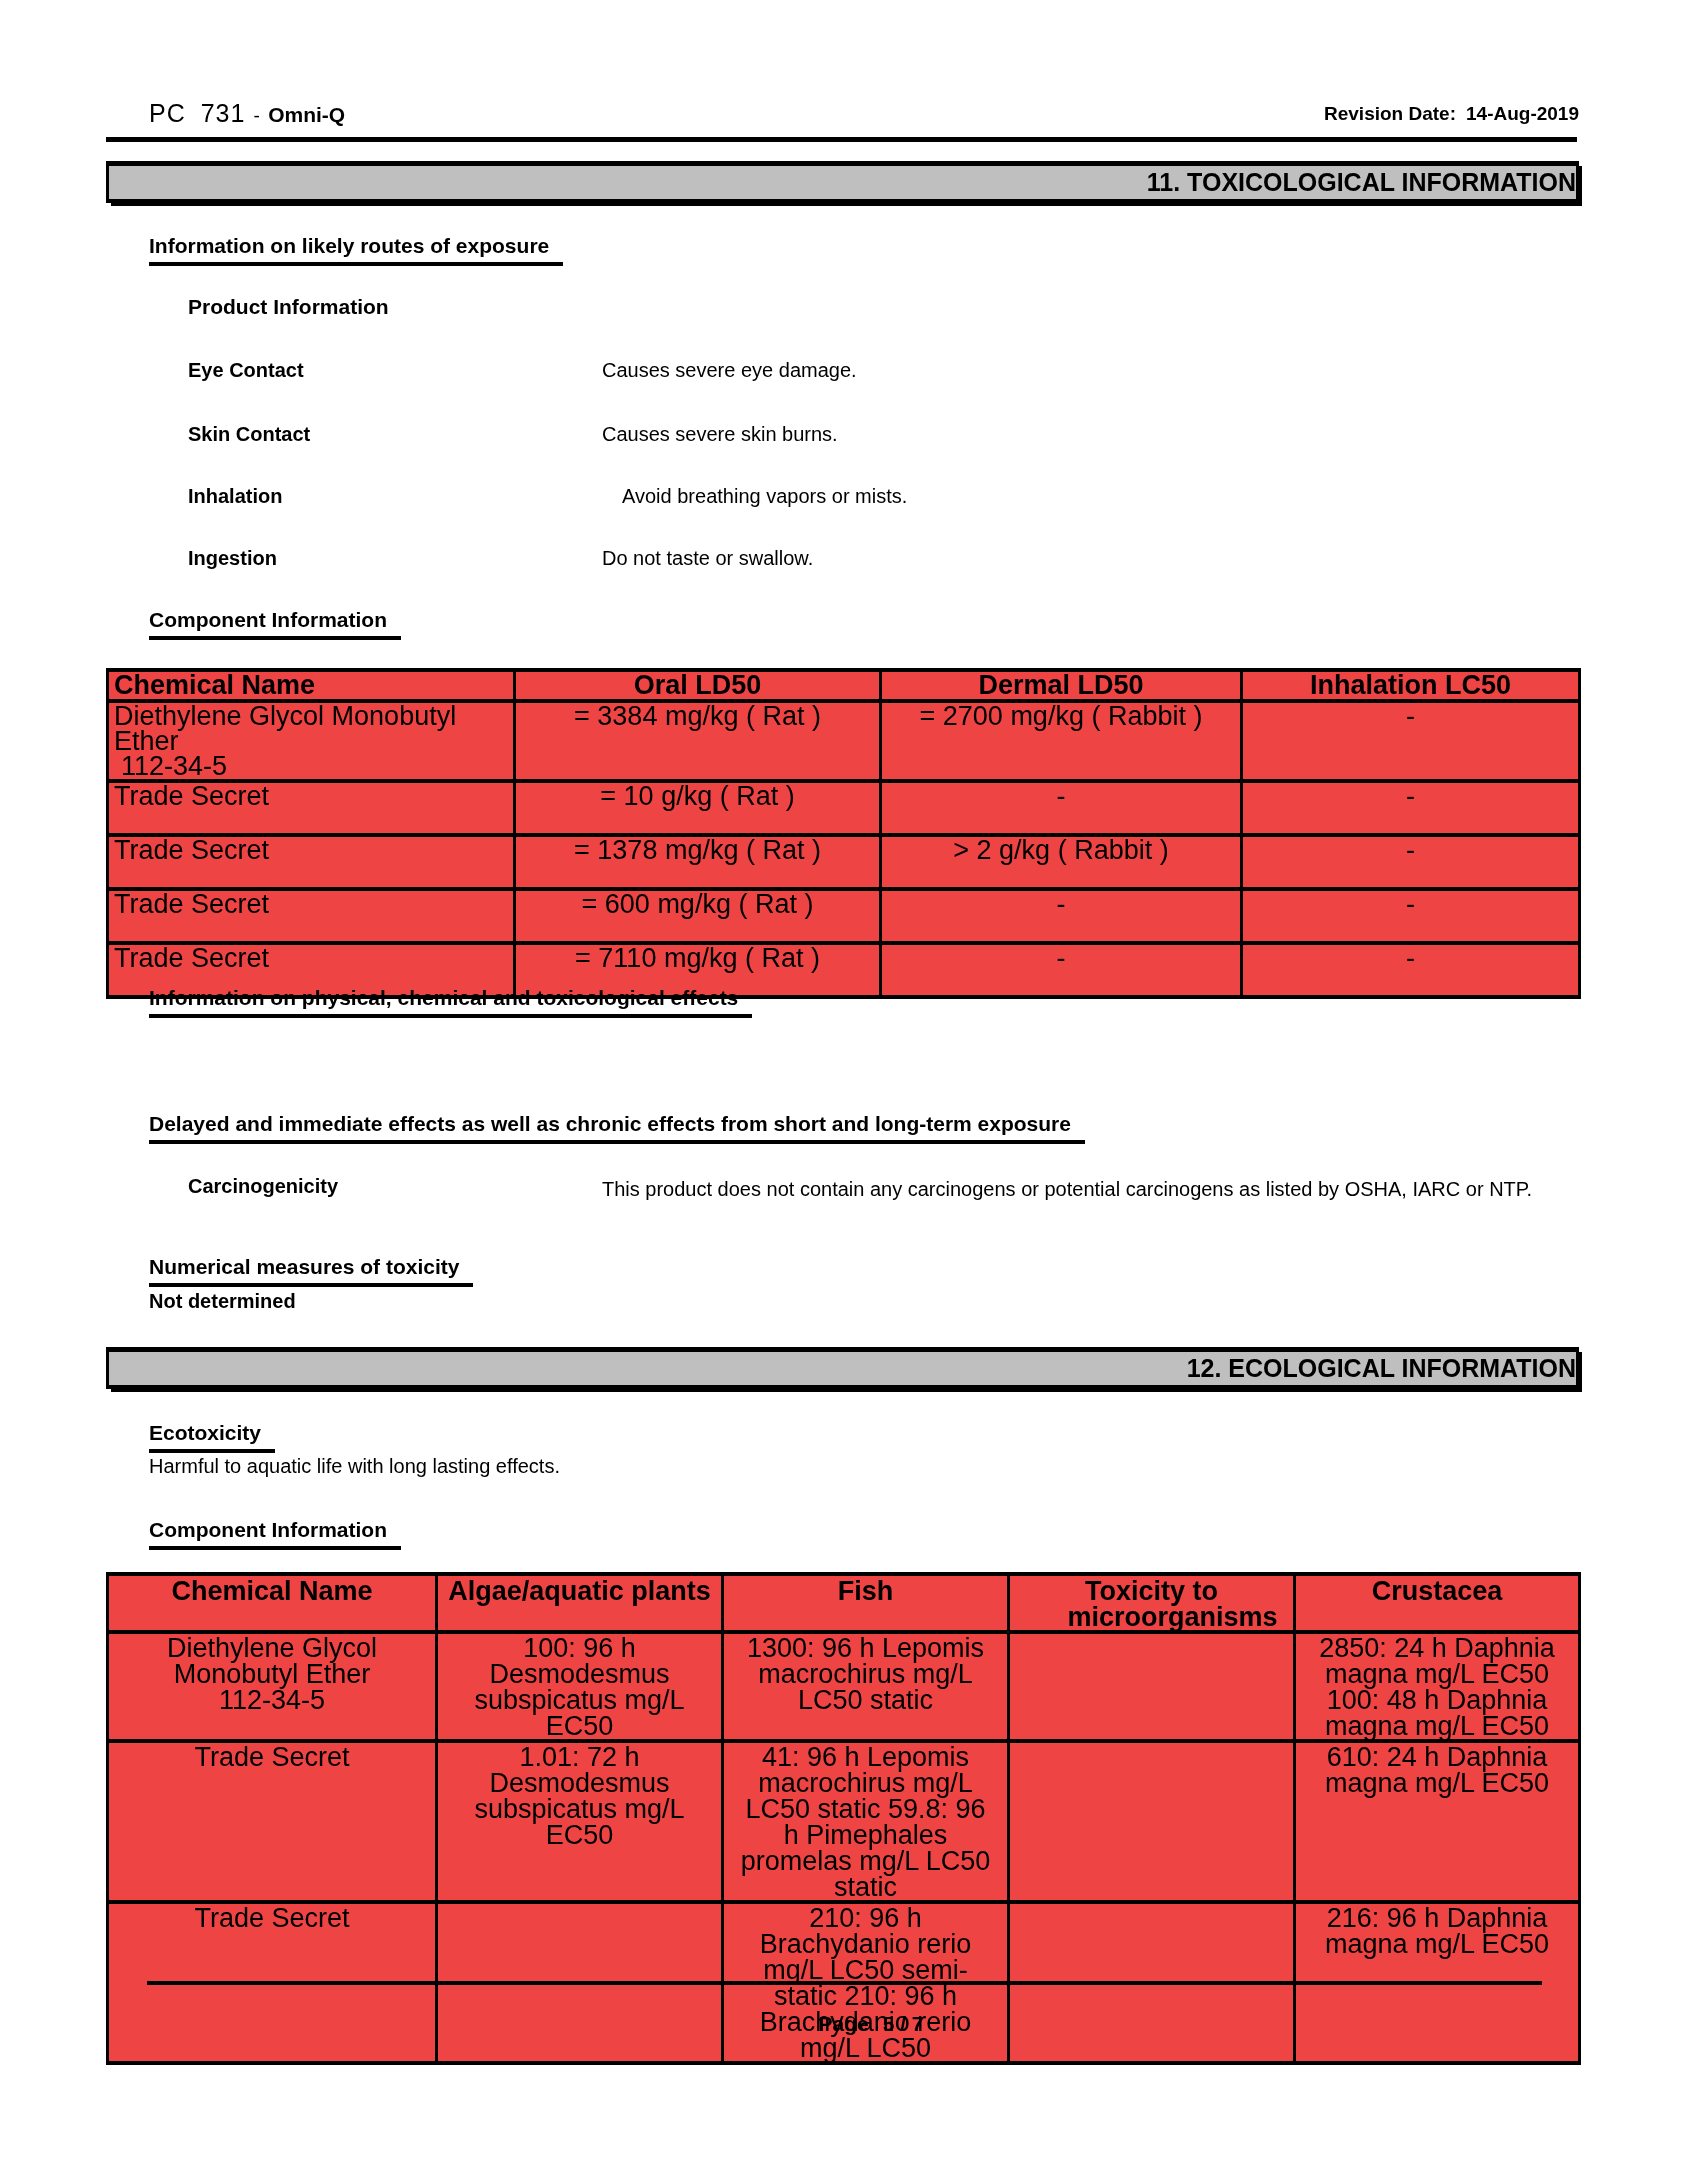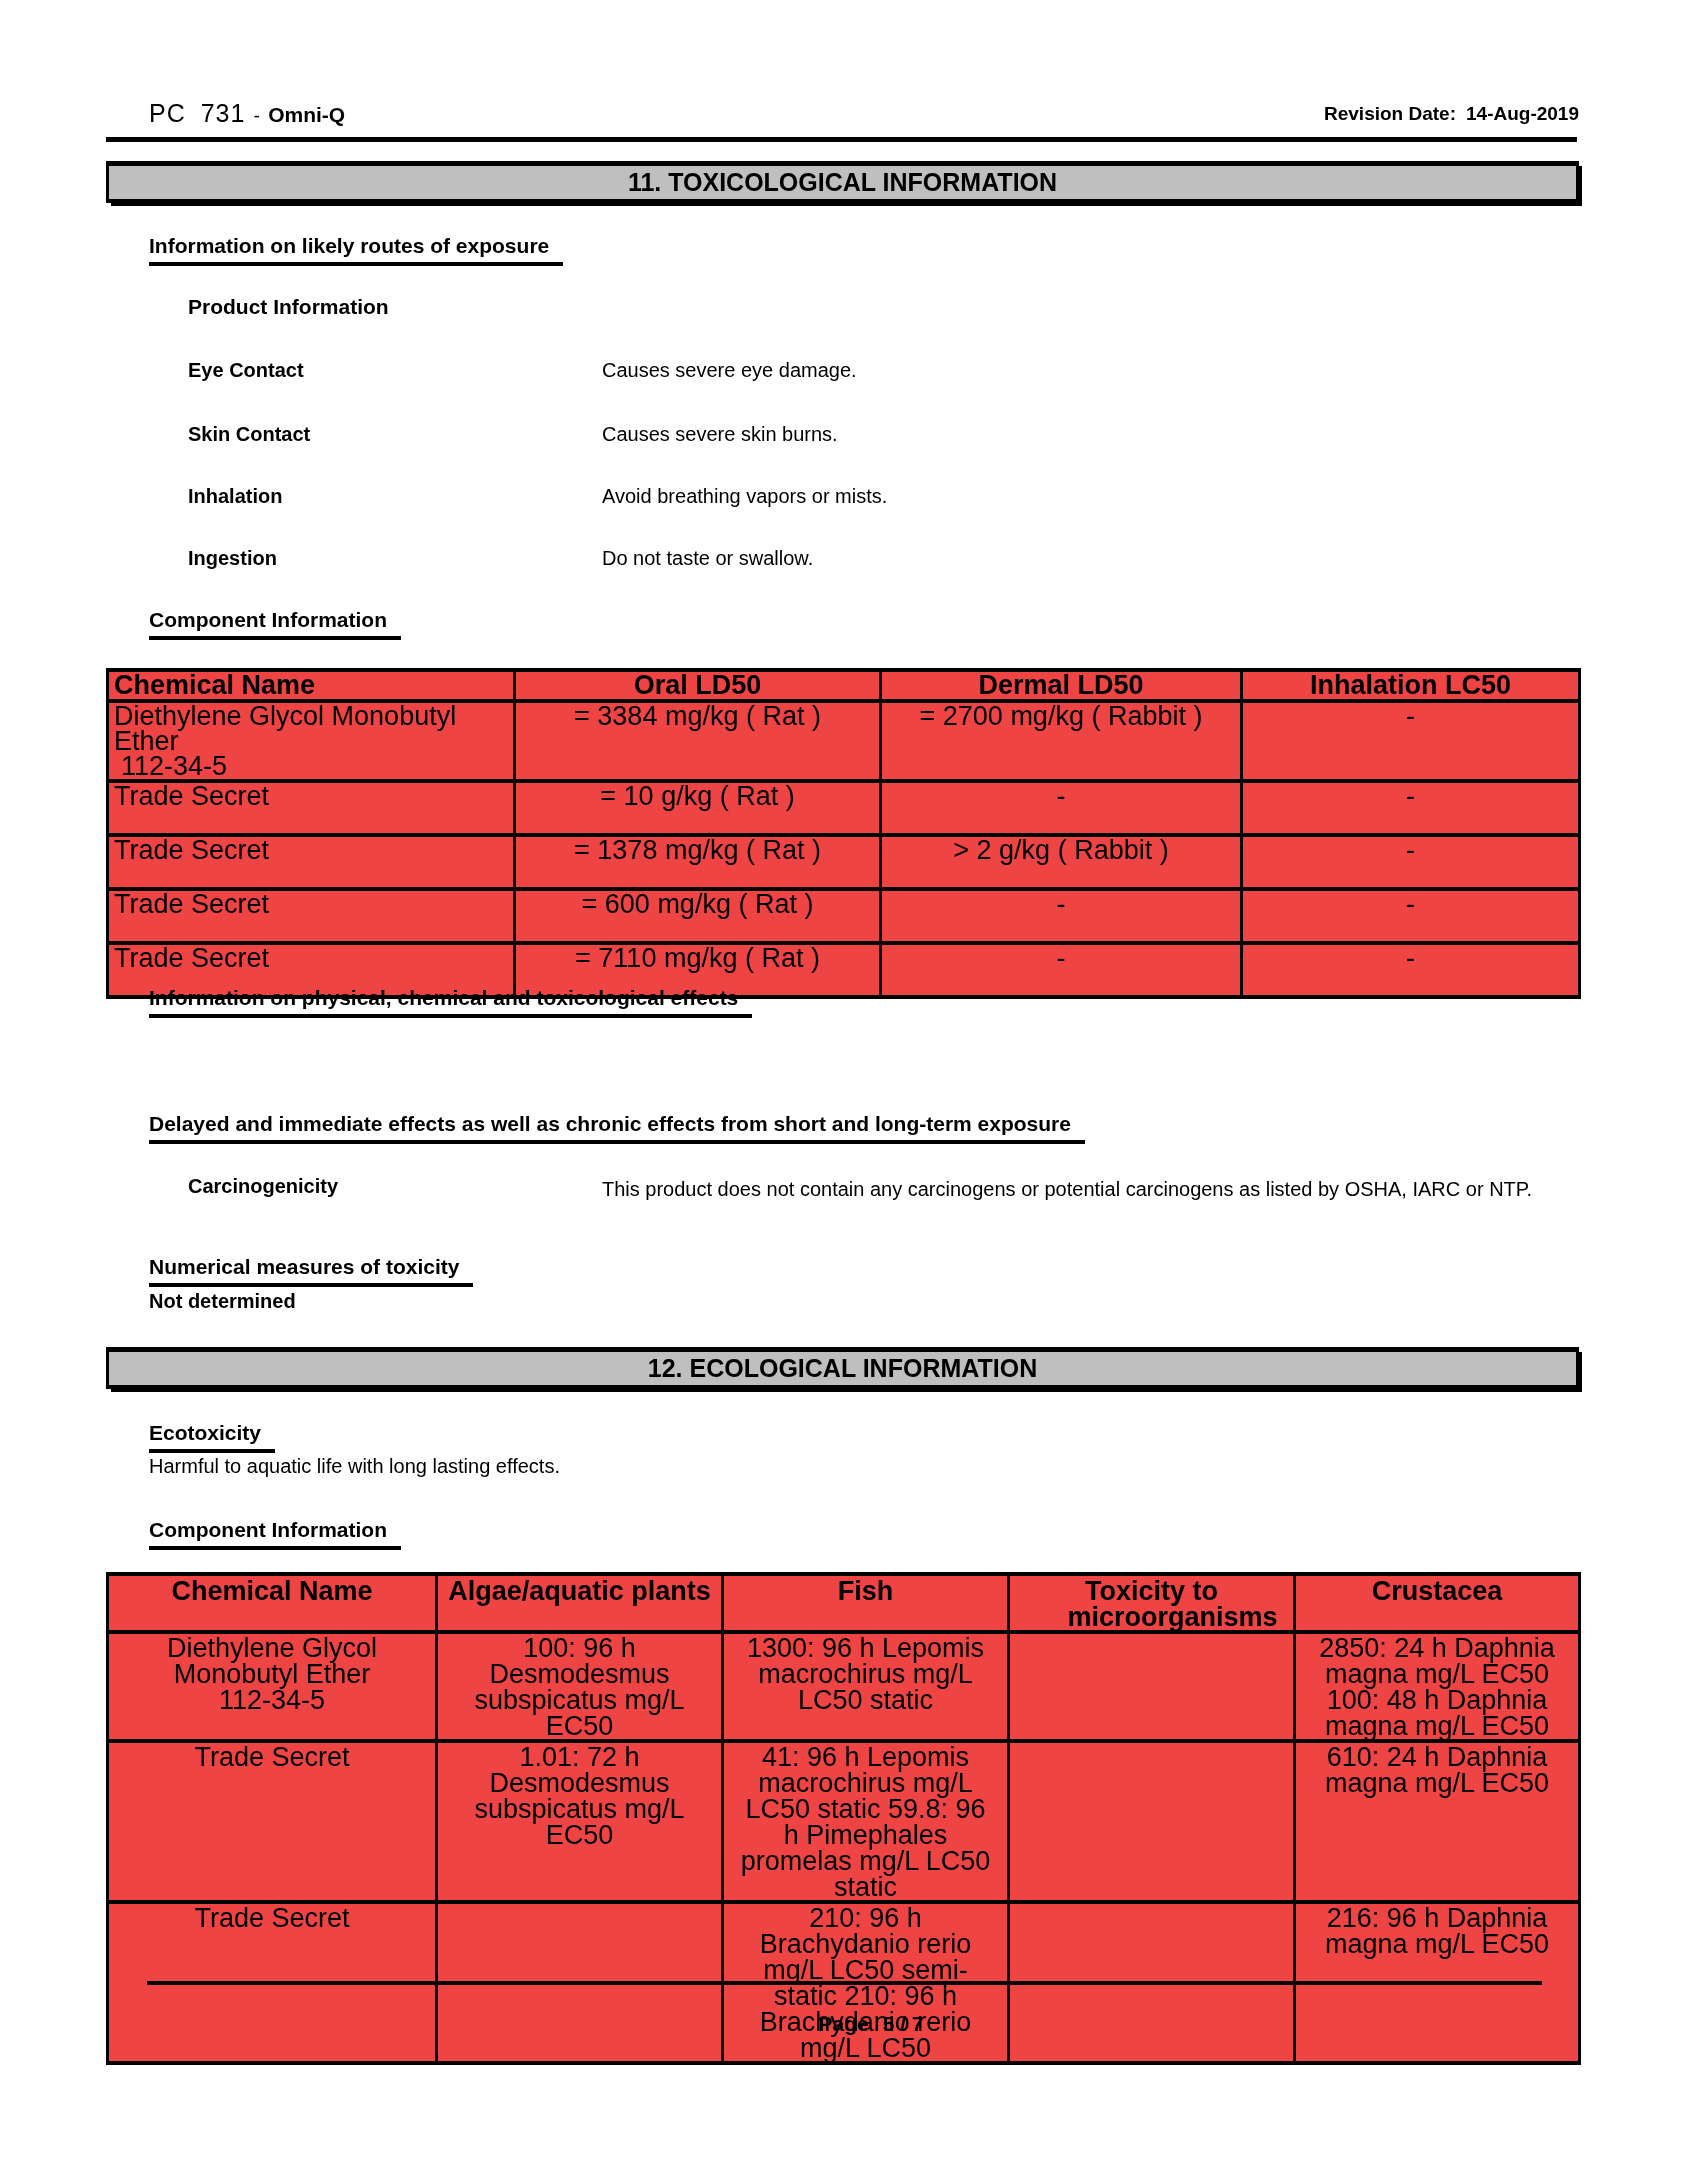--- a/index.html
+++ b/index.html
@@ -17,42 +17,42 @@
   .pname     { font-size:21px; font-weight:bold; }
   .hdr-right { position:absolute; top:103px; right:104px; font-size:19px; font-weight:bold; white-space:nowrap; }
   .rev-date  { margin-left:10px;margin-top:26px; }
   .rule-top  { position:absolute; top:137px; left:106px; width:1471px; height:5px; background:#000; }
   
   .secbar {
     position:absolute; left:106px; width:1467px; height:33px;
     background:var(--bar-bg,#bfbfbf);
     border:3px solid #000; border-top-width:5px; border-bottom-width:4px;
     box-shadow:4px 4px 0 -1px #000;
-    text-align:center; font-weight:bold; font-size:25px; line-height:33px;
+    text-align:right; font-weight:bold; font-size:25px; line-height:33px;
   }
   .bar11 { top:161px; }
   .bar12 { top:1347px; }
   
   .heading {
     position:absolute; left:149px; font-size:21px; font-weight:bold;
     border-bottom:4px solid #000; padding:0 14px 4px 0; white-space:nowrap;
   }
   .h-routes    { top:234px; }
   .h-comp1     { top:608px; }
   .h-effects   { top:986px; }
   .h-delayed   { top:1112px; }
   .h-numerical { top:1255px; }
   .h-eco       { top:1421px; }
   .h-comp2     { top:1518px; }
   .sublabel { position:absolute; left:188px; top:295px; font-size:21px; font-weight:bold; }
   .kv  { position:absolute; left:188px; display:flex; font-size:20px; line-height:24px; }
   .kv .k { width:414px; flex:none; font-weight:bold; }
   .kv-eye   { top:358px; }
   .kv-skin  { top:422px; }
-  .kv-inh   { top:484px; }
+  .kv-inh   { top:484px;gap:20px; }
   .kv-ing   { top:546px; }
   .kv-sym   { top:1050px; }
   .kv-car   { top:1174px; }
   .kv-car .v { width:936px; line-height:30px; }
   .plain { position:absolute; left:149px; font-size:20px; }
   .p-notdet  { top:1290px;font-weight:bold; }
   .p-harmful { top:1455px; }
   
   table { position:absolute; border-collapse:collapse; table-layout:fixed; font-size:27px; background:#ef4444; }
   td,th {

